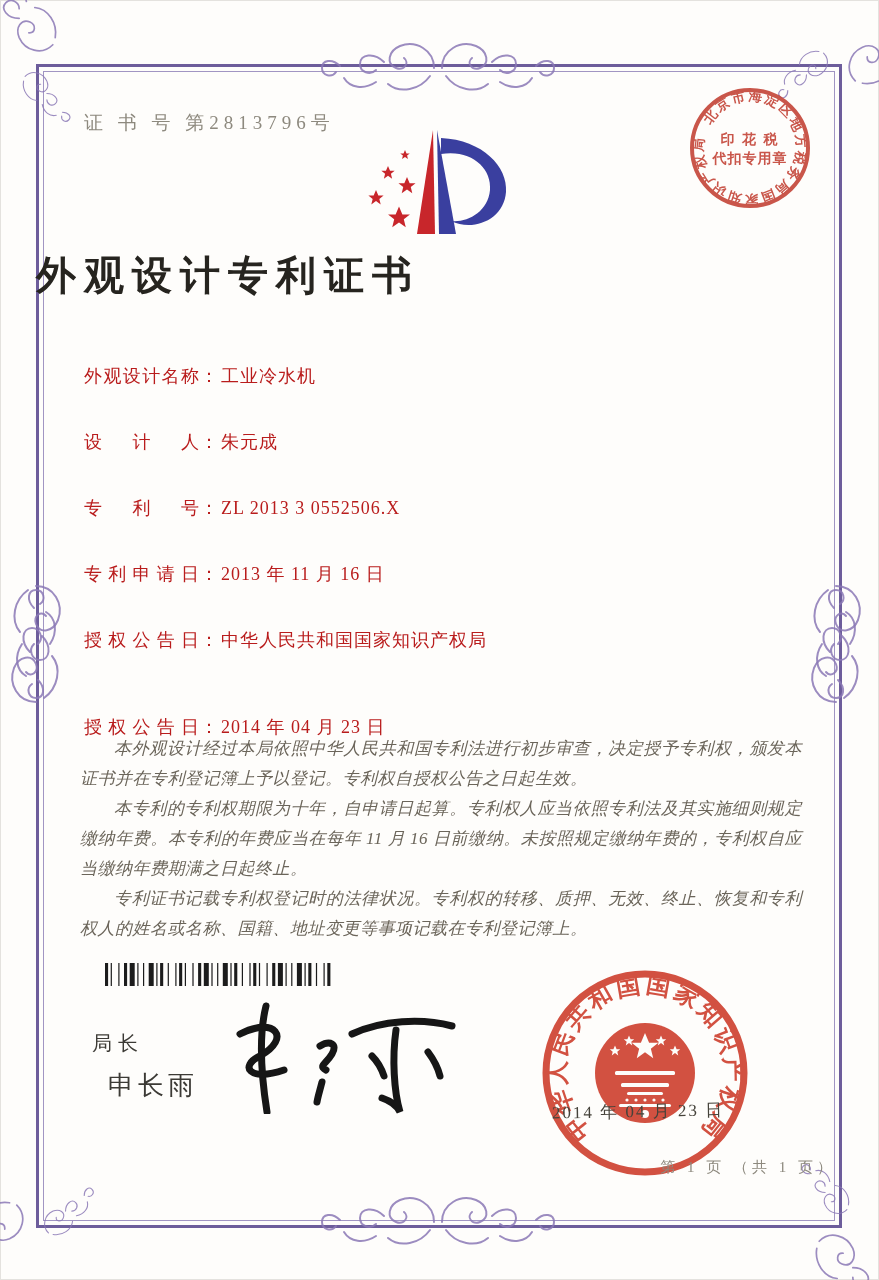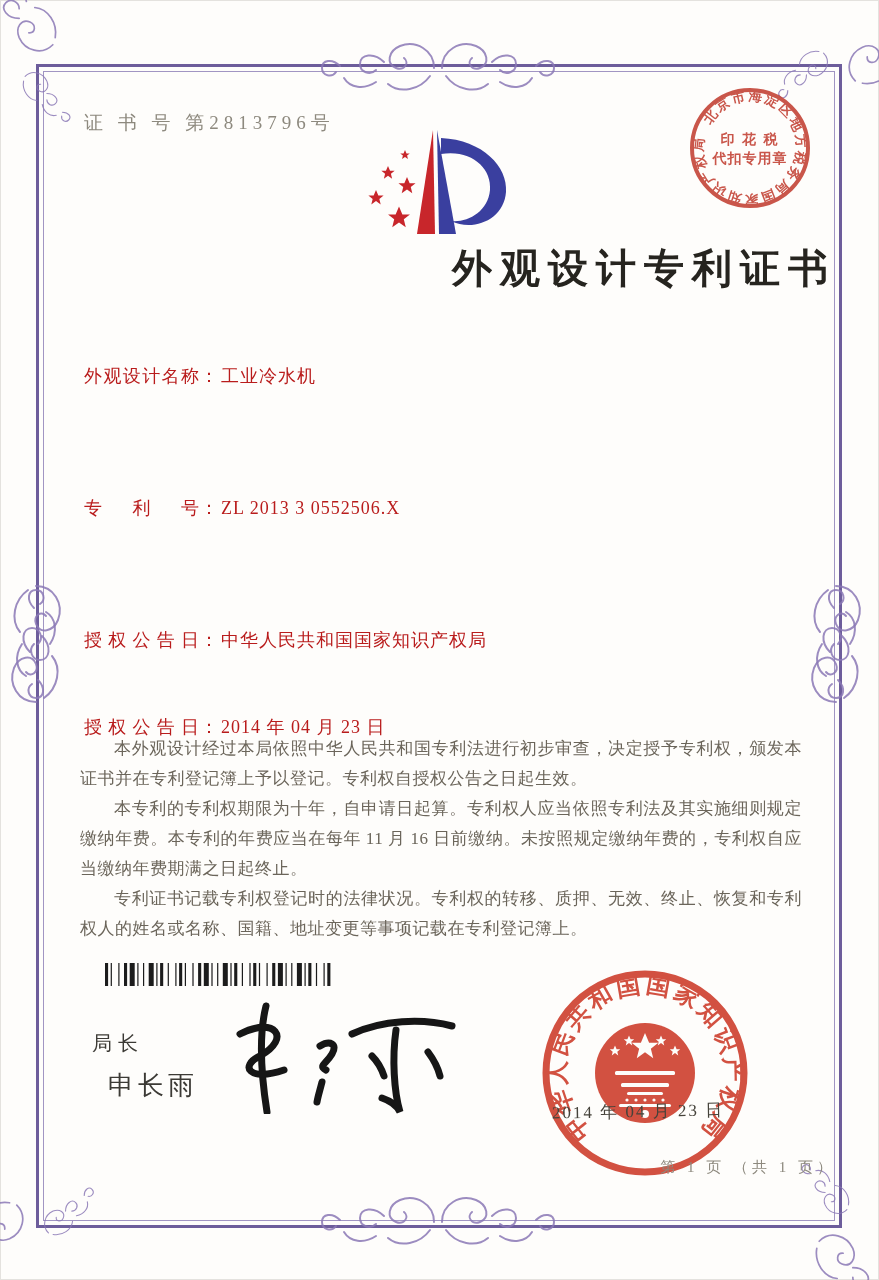--- a/index.html
+++ b/index.html
@@ -17,34 +17,34 @@
   }
   .frame::after{
     content:"";position:absolute;inset:4px;border:1px solid #8a7ab5;opacity:.8;
   }
   .ornaments{position:absolute;left:0;top:0;pointer-events:none;}
   .cert-no{
     left:84px;top:110px;font-size:19px;color:#8d897e;letter-spacing:5px;
   }
   .logo{left:355px;top:124px;}
   .title{
-    left:36px;top:241px;width:800px;text-align:right;
+    left:36px;top:248px;width:800px;text-align:left;
     font-size:40px;font-weight:600;color:#26241f;letter-spacing:8px;
   }
   .field{position:absolute;left:84px;font-size:18px;color:#b91c1c;letter-spacing:1px;}
   .field .lbl{
     display:inline-block;width:116px;text-align:justify;text-align-last:justify;
     vertical-align:top;
   }
   .field .val{margin-left:2px;}
   .paras{
     position:absolute;left:80px;top:734px;width:722px;
     font-size:17px;line-height:30px;color:#6b655a;text-align:justify;letter-spacing:.5px;
   }
-  .paras p{margin:0;text-indent:2em;}
+  .paras p{margin:0;text-indent:2em;font-style:italic;}
   .barcode{left:105px;top:963px;}
   .sig-title{left:92px;top:1030px;font-size:20px;color:#3c3a35;letter-spacing:6px;}
   .sig-name{left:108px;top:1068px;font-size:26px;color:#3c3a35;letter-spacing:4px;}
   .signature{left:220px;top:1002px;}
   .seal{left:538px;top:966px;opacity:.93;}
   .seal-date{
     left:552px;top:1100px;font-size:17px;color:#45423a;letter-spacing:2px;
     transform:rotate(-1deg);white-space:nowrap;
   }
   .footer{
@@ -118,22 +118,28 @@
       <use href="#star" transform="translate(21,74) scale(0.8)"></use>
       <use href="#star" transform="translate(44,94) scale(1.15)"></use>
     </g>
   </svg>
 
   <div class="abs title">外观设计专利证书</div>
 
   <div class="field" style="top:364px">
     <span class="lbl">外观设计名称</span><span>：</span><span class="val">工业冷水机</span>
   </div>
+  <div class="field" style="top:430px">
+    <span class="lbl">设计人</span><span>：</span><span class="val">朱元成</span>
+  </div>
   <div class="field" style="top:496px">
     <span class="lbl">专利号</span><span>：</span><span class="val">ZL 2013 3 0552506.X</span>
+  </div>
+  <div class="field" style="top:562px">
+    <span class="lbl">专利申请日</span><span>：</span><span class="val">2013 年 11 月 16 日</span>
   </div>
   <div class="field" style="top:628px">
     <span class="lbl">授权公告日</span><span>：</span><span class="val">中华人民共和国国家知识产权局</span>
   </div>
   <div class="field" style="top:715px">
     <span class="lbl">授权公告日</span><span>：</span><span class="val">2014 年 04 月 23 日</span>
   </div>
 
   <div class="paras">
     <p>本外观设计经过本局依照中华人民共和国专利法进行初步审查，决定授予专利权，颁发本证书并在专利登记簿上予以登记。专利权自授权公告之日起生效。</p>

